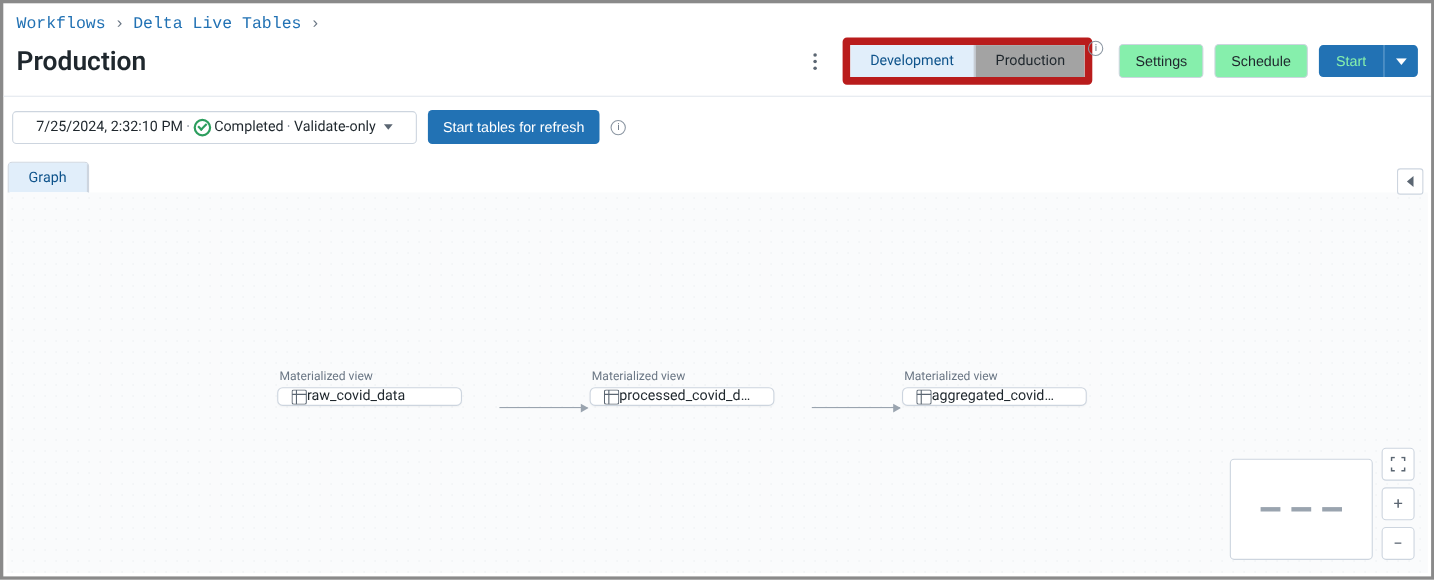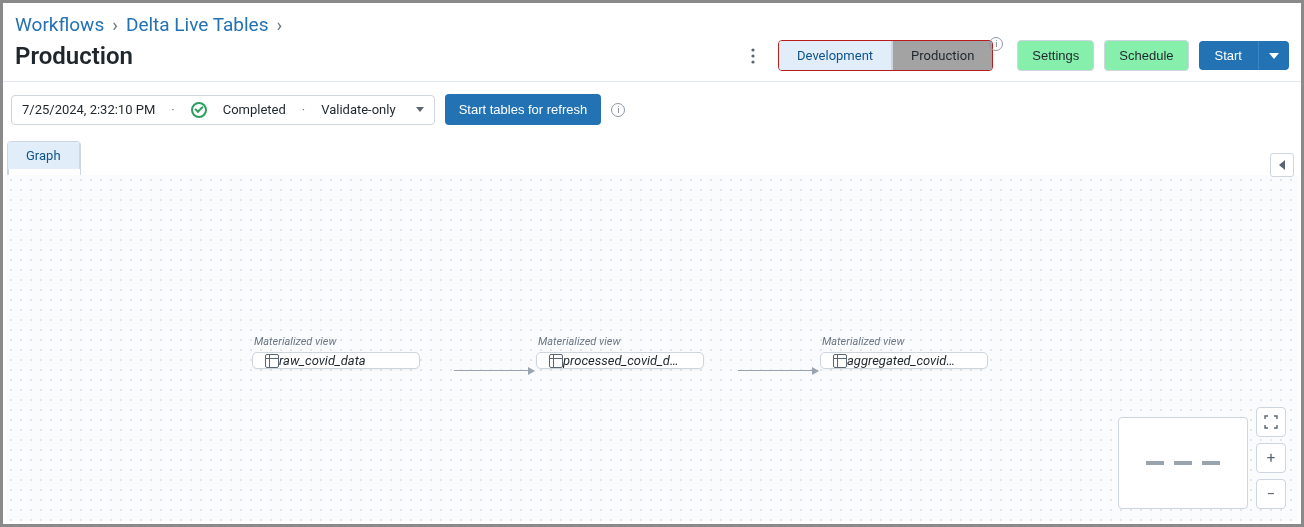--- a/index.html
+++ b/index.html
@@ -15,21 +15,22 @@
       position: relative;
     }
     a { text-decoration: none; }
 
     
     .crumbs {
       display: flex;
       align-items: flex-start;
       gap: 8px;
       padding: 10px 12px 4px 12px;
-      font-size: 19px;
+      font-size: 15px;
+      font-family: Liberation Mono, monospace;
     }
     .crumbs a { color: #2272b4; }
     .crumbs .sep { color: #6b7785; }
 
     .titlebar {
       display: flex;
       align-items: center;
       padding: 0 12px 10px 12px;
     }
     .page-title {
@@ -38,57 +39,57 @@
       color: #1f272d;
       flex: 0 0 auto;
     }
     .titlebar-spacer { flex: 1; }
     .kebab {
       width: 26px; height: 28px;
       display:flex; align-items:center; justify-content:center;
       cursor:pointer; color:#444; margin-right: 12px;
     }
     .mode-toggle {
-      display:flex; border:1px solid #b91c1c; border-radius:4px; overflow:hidden;
+      display:flex; border:7px solid #b91c1c; border-radius:4px; overflow:hidden;
       position: relative;
     }
     .mode-btn {
       padding: 7px 18px; font-size:13px; background:#a3a3a3; color:#1f272d; cursor:pointer;
     }
     .mode-btn.active { background:#e1eefa; color:#0e538b; border-right:1px solid #cdd5df;}
     .mode-btn + .mode-btn { border-left:1px solid #cdd5df;}
     .info-badge {
       width:14px;height:14px;border:1px solid #8c97a3;border-radius:50%;
       display:inline-flex;align-items:center;justify-content:center;
       font-size:9px;color:#6b7785;position:relative;top:-12px;left:-4px;
     }
     .btn-outline {
       border:1px solid #cdd5df; background:#86efac; color:#1f272d; border-radius:4px;
       padding: 7px 14px; font-size:13px; cursor:pointer; margin-left:10px;
     }
     .start-group { display:flex; margin-left:10px;}
     .btn-primary {
-      background:#2272b4; color:#ffffff; border:none; padding:7px 16px; font-size:13px;
+      background:#2272b4; color:#86efac; border:none; padding:7px 16px; font-size:13px;
       border-radius:4px 0 0 4px; cursor:pointer;
     }
     .btn-primary-caret {
       background:#2272b4; color:#fff; border:none; border-left:1px solid #3a86c2;
       padding:7px 10px; border-radius:0 4px 4px 0; cursor:pointer;
       display:flex;align-items:center;justify-content:center;
     }
 
     .divider-h { border-top:1px solid #e3e8ee; }
 
     
     .runbar {
       display:flex; align-items:center; gap:10px; padding: 12px 8px;
     }
     .run-select {
-      display:flex;align-items:center;gap:16px;
-      border:1px solid #cdd5df;border-radius:4px;padding:6px 10px;cursor:pointer;text-align:center;
+      display:flex;align-items:center;gap:3px;
+      border:1px solid #cdd5df;border-radius:4px;padding:6px 21px;cursor:pointer;text-align:center;
     }
     .status-icon {
       width:16px;height:16px;border:2px solid #2d9e5e;border-radius:50%;
       display:inline-flex;align-items:center;justify-content:center;
     }
     .status-icon::after{
       content:""; width:6px;height:3px;border-left:2px solid #2d9e5e;border-bottom:2px solid #2d9e5e;
       transform:rotate(-45deg); margin-top:-2px;
     }
     .dot-sep{color:#6b7785;}
@@ -127,21 +128,21 @@
       border:1px solid #cdd5df;border-radius:3px;background:#fff;
       display:flex;align-items:center;justify-content:center;cursor:pointer;z-index:5;
     }
     .chev-left{
       width:0;height:0;border-top:5px solid transparent;border-bottom:5px solid transparent;
       border-right:6px solid #5b6672;
     }
 
     
     .node{
-      position:absolute;width:168px;font-style:italic;
+      position:absolute;width:168px;
     }
     .node-label{font-size:11px;color:#6b7785;margin:0 0 4px 2px;}
     .node-card{
       background:#fff;border:1px solid #cdd5df;border-radius:5px;
       padding:0 12px;display:flex;align-items:center;gap:0;
       box-shadow:0 1px 2px rgba(0,0,0,0.04);
       white-space:nowrap;overflow:hidden;text-overflow:ellipsis;
     }
     .table-icon{flex:0 0 auto;}
     .node-name{overflow:hidden;text-overflow:ellipsis;font-size:13px;}

